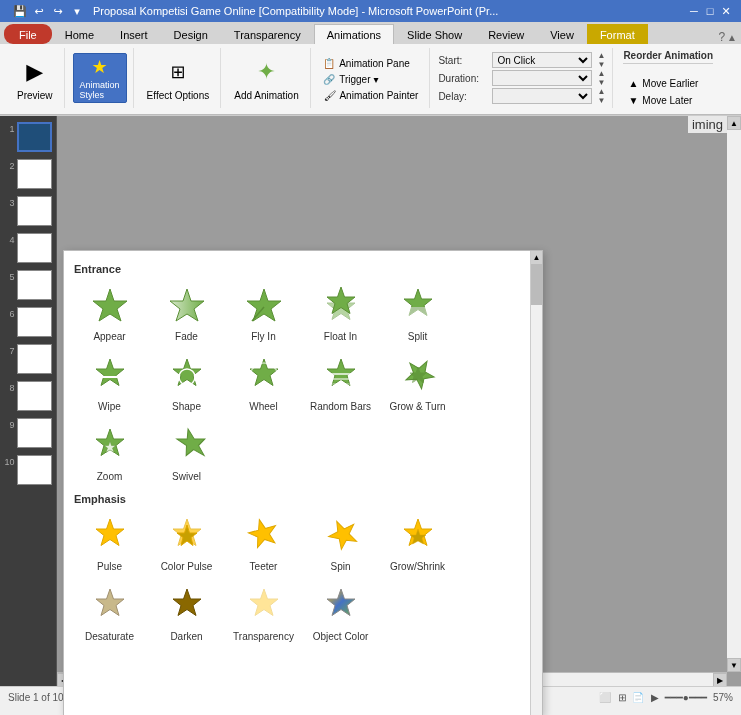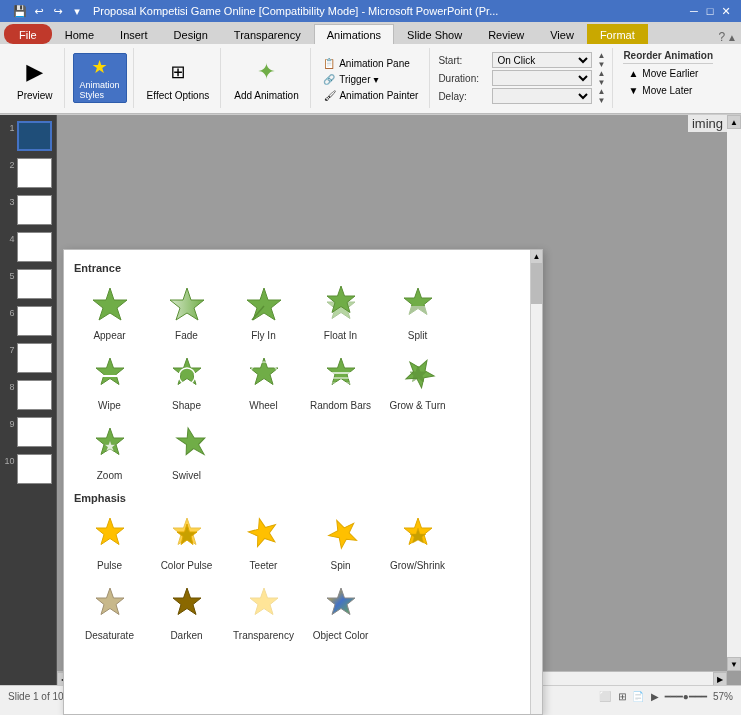--- a/index.html
+++ b/index.html
@@ -128,21 +128,21 @@
     }
     .start-label { width: 50px; color: #333; }
     .start-select {
       width: 100px; height: 16px; font-size: 10px; border: 1px solid #bbb;
     }
 
     .reorder-area {
       padding: 2px 8px;
       display: flex; flex-direction: column; gap: 2px;
     }
-    .reorder-title { font-size: 10px; font-weight: bold; color: #333; border-bottom: 1px solid #ccc; padding-bottom: 2px; margin-bottom: 0; }
+    .reorder-title { font-size: 10px; font-weight: bold; color: #333; border-bottom: 1px solid #ccc; padding-bottom: 2px; margin-bottom: 10px; }
     .reorder-btn {
       display: flex; align-items: center; gap: 4px;
       font-size: 10px; cursor: pointer; padding: 1px 4px;
       border: 1px solid transparent; border-radius: 2px;
     }
 
     
     .main-area {
       display: flex;
       height: calc(715px - 22px - 46px - 75px);

